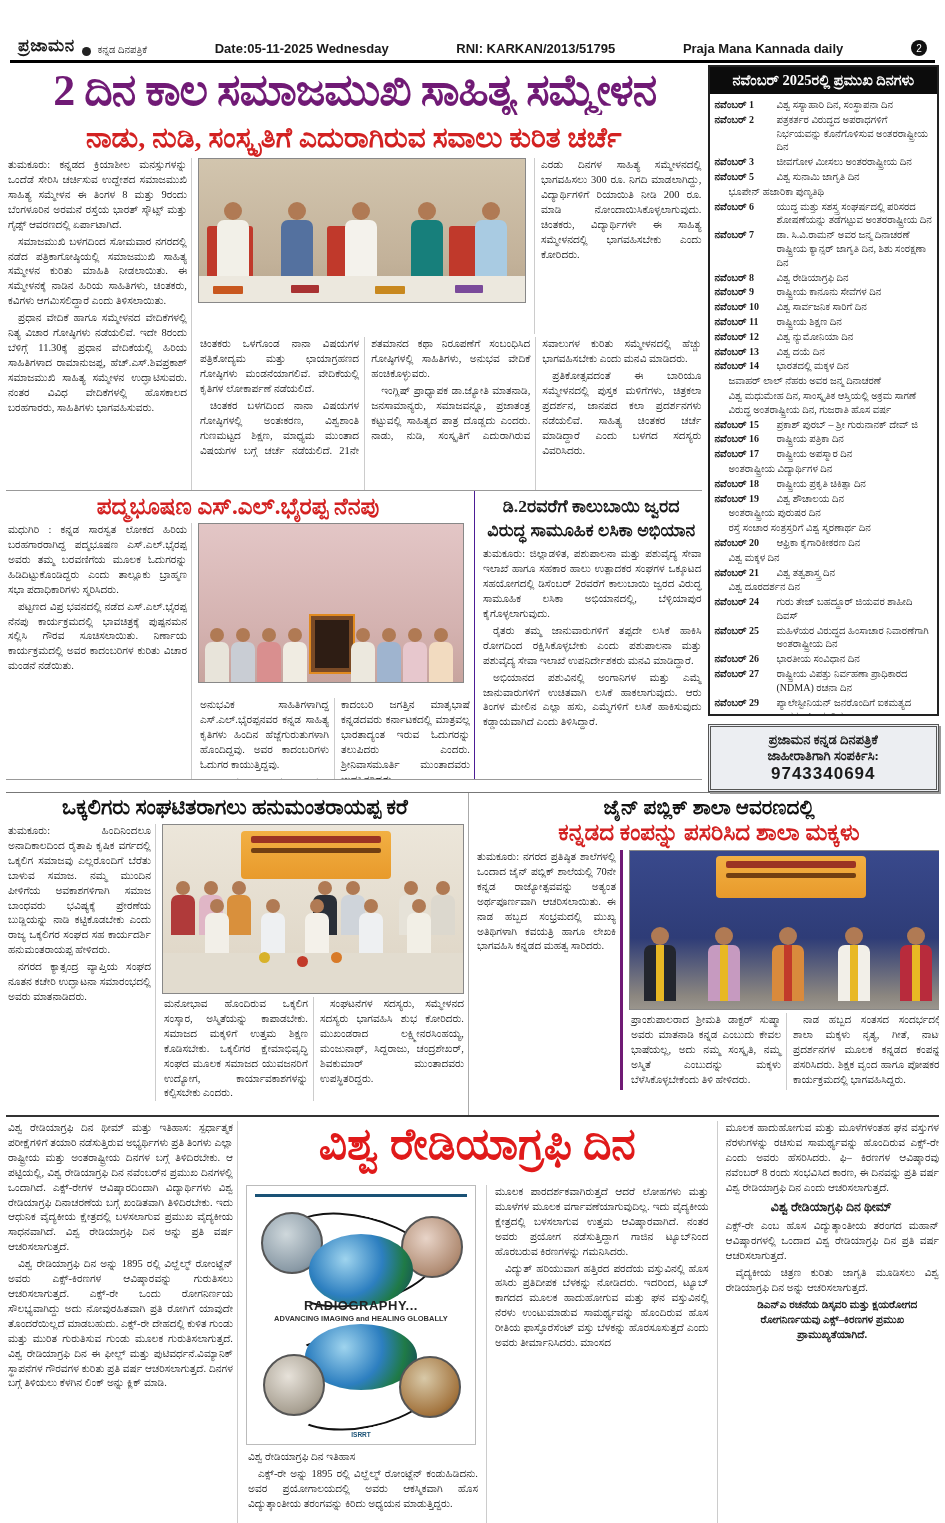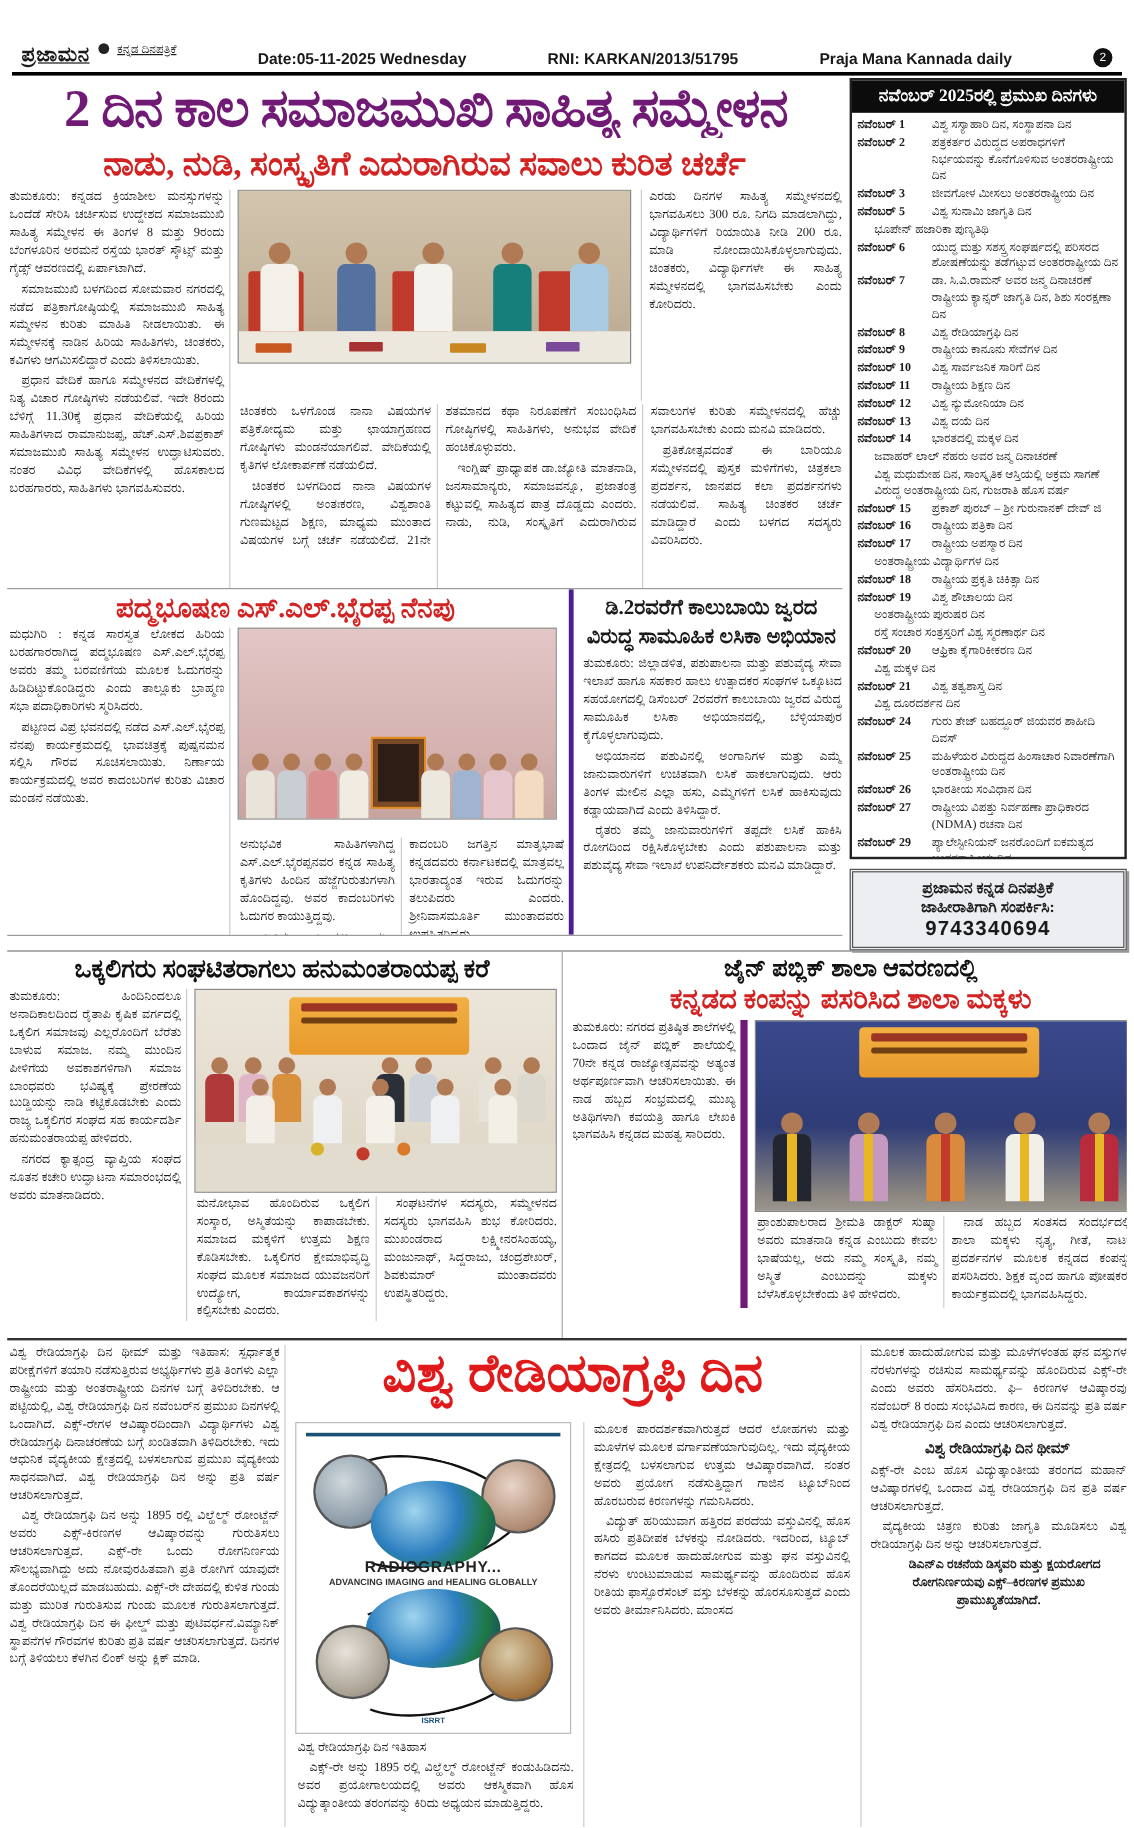--- a/index.html
+++ b/index.html
@@ -1,21 +1,21 @@
 <!DOCTYPE html>
 <html><head>
 <meta charset="utf-8">
 <style>
   html,body{margin:0;padding:0;background:#ffffff;}
   .page{position:relative;width:945px;height:1523px;margin:0 auto;background:#fff;
         font-family:"Liberation Serif","DejaVu Serif",serif;color:#1a1a1a;overflow:hidden;}
   
   .masthead{display:flex;align-items:flex-end;justify-content:space-between;
             margin:36px 10px 0 10px;padding:0 8px 4px 8px;border-bottom:3px solid #000;}
-  .brand{display:flex;align-items:flex-start;gap:6px;text-decoration:underline;}
+  .brand{display:flex;align-items:flex-end;gap:6px;}
   .brand-main{font-size:17px;font-weight:bold;letter-spacing:.5px;}
   .brand-emblem{width:9px;height:9px;border-radius:50%;background:#222;display:inline-block;margin:0 1px;}
   .brand-sub{font-size:10px;}
   .mast-date,.mast-rni,.mast-paper{font-size:13px;font-weight:bold;font-family:"Liberation Sans",sans-serif;}
   .page-badge{width:16px;height:16px;border-radius:50%;background:#111;color:#fff;font-size:10px;
               display:flex;align-items:center;justify-content:center;font-family:"Liberation Sans",sans-serif;}
   
   .top-zone{display:flex;margin:2px 6px 0 6px;}
   .top-left{width:700px;}
   .sidebar{width:233px;margin-left:6px;}
@@ -29,42 +29,42 @@
   .lead-c1{grid-row:1 / span 2;border-right:1px solid #ccc;padding-right:4px;}
   .photo-frame{position:relative;overflow:hidden;border:1px solid #888;}
   .ph1{width:326px;height:143px;background:linear-gradient(#d2c5ae,#c3b29a 70%,#b7a68d);}
   .lead-right{border-left:1px solid #ccc;padding-left:4px;}
   .lead-under{grid-column:2 / span 2;column-count:3;column-gap:10px;column-rule:1px solid #ccc;padding-top:3px;}
   .body-text{font-size:10.5px;line-height:1.42;text-align:justify;}
   .body-text p{margin:0 0 2px 2px;text-indent:10px;}
   .body-text p:first-child{text-indent:0;}
   
   .row2{display:flex;height:288px;overflow:hidden;border-bottom:1px solid #999;}
-  .art-bh{width:464px;border-right:4px solid #4c1d95;padding-right:4px;}
+  .art-bh{width:464px;border-right:1px solid #4c1d95;padding-right:4px;}
   .bh-head{font-size:23px;font-weight:bold;color:#d32222;text-align:center;padding:3px 0;}
   .bh-grid{display:grid;grid-template-columns:186px 1fr;column-gap:6px;}
   .bh-c1{grid-row:1 / span 2;border-right:1px solid #ccc;padding-right:4px;}
   .ph2{width:264px;height:158px;background:linear-gradient(#e3c6c6,#d4b2b0 65%,#c7a49e);}
   .bh-under{column-count:2;column-gap:10px;column-rule:1px solid #ccc;padding-top:15px;}
   .art-vac{flex:1;padding-left:6px;}
   .vac-head{font-size:17.5px;font-weight:bold;text-align:center;line-height:1.35;padding:4px 0 5px 0;}
   
   .middle-zone{display:flex;height:322px;overflow:hidden;border-bottom:2px solid #333;margin:0 6px;}
   .art-ky{width:462px;border-right:1px solid #aaa;padding-right:4px;}
   .ky-head{font-size:25px;font-weight:bold;color:#d32222;text-align:center;line-height:1.15;padding-top:4px;}
   .ky-sub{font-size:21px;font-weight:bold;color:#111;text-align:center;padding:2px 0 4px 0;}
   .ky-grid{display:grid;grid-template-columns:150px 1fr;column-gap:6px;}
   .ky-c1{grid-row:1 / span 2;border-right:1px solid #ccc;padding-right:4px;}
   .ph3{width:300px;height:168px;background:linear-gradient(#ece6da,#ddd4c4);}
   .ky-under{column-count:2;column-gap:10px;column-rule:1px solid #ccc;padding-top:3px;}
   .art-jain{flex:1;padding-left:6px;}
   .jain-head-b{font-size:20px;font-weight:bold;color:#111;text-align:center;padding-top:3px;}
   .jain-head-r{font-size:23px;font-weight:bold;color:#d32222;text-align:center;padding:1px 0 4px 0;}
   .jain-grid{display:grid;grid-template-columns:148px 1fr;column-gap:6px;}
-  .jain-c1{grid-row:1 / span 2;border-right:6px solid #701a75;padding-right:4px;}
+  .jain-c1{grid-row:1 / span 2;border-right:3px solid #701a75;padding-right:4px;}
   .ph4{width:312px;height:158px;background:linear-gradient(#39498c,#2e3c77 55%,#8c8780 92%,#9a958d);}
   .jain-under{column-count:2;column-gap:10px;column-rule:1px solid #ccc;padding-top:3px;}
   
   .nov-box{border:2px solid #222;background:#fff;}
   .nov-title{background:#0c0c0c;color:#fff;font-size:14.5px;font-weight:bold;text-align:center;padding:5px 2px;}
   .nov-list{padding:4px 5px;height:612px;overflow:hidden;font-size:10px;line-height:1.38;}
   .nov-entry{display:flex;margin-bottom:1px;}
   .nov-day{flex:0 0 62px;font-weight:bold;}
   .nov-cont{padding-left:14px;}
   .ad-box{margin-top:8px;border:3px double #555;background:#eceef2;text-align:center;padding:5px 4px;
@@ -202,22 +202,22 @@
               </div>
           </div>
         </div>
         <div class="art-vac">
           <div class="vac-head">
             <div>ಡಿ.2ರವರೆಗೆ ಕಾಲುಬಾಯಿ ಜ್ವರದ</div>
             <div>ವಿರುದ್ಧ ಸಾಮೂಹಿಕ ಲಸಿಕಾ ಅಭಿಯಾನ</div>
           </div>
           <div class="body-text">
               <p>ತುಮಕೂರು: ಜಿಲ್ಲಾಡಳಿತ, ಪಶುಪಾಲನಾ ಮತ್ತು ಪಶುವೈದ್ಯ ಸೇವಾ ಇಲಾಖೆ ಹಾಗೂ ಸಹಕಾರ ಹಾಲು ಉತ್ಪಾದಕರ ಸಂಘಗಳ ಒಕ್ಕೂಟದ ಸಹಯೋಗದಲ್ಲಿ ಡಿಸೆಂಬರ್ 2ರವರೆಗೆ ಕಾಲುಬಾಯಿ ಜ್ವರದ ವಿರುದ್ಧ ಸಾಮೂಹಿಕ ಲಸಿಕಾ ಅಭಿಯಾನದಲ್ಲಿ, ಬೆಳ್ಳಿಯಾಪುರ ಕೈಗೊಳ್ಳಲಾಗುವುದು.</p>
+              <p>ರೈತರು ತಮ್ಮ ಜಾನುವಾರುಗಳಿಗೆ ತಪ್ಪದೇ ಲಸಿಕೆ ಹಾಕಿಸಿ ರೋಗದಿಂದ ರಕ್ಷಿಸಿಕೊಳ್ಳಬೇಕು ಎಂದು ಪಶುಪಾಲನಾ ಮತ್ತು ಪಶುವೈದ್ಯ ಸೇವಾ ಇಲಾಖೆ ಉಪನಿರ್ದೇಶಕರು ಮನವಿ ಮಾಡಿದ್ದಾರೆ.</p>
               <p>ಅಭಿಯಾನದ ಪಶುವಿನಲ್ಲಿ ಅಂಗಾನಿಗಳ ಮತ್ತು ಎಮ್ಮೆ ಜಾನುವಾರುಗಳಿಗೆ ಉಚಿತವಾಗಿ ಲಸಿಕೆ ಹಾಕಲಾಗುವುದು. ಆರು ತಿಂಗಳ ಮೇಲಿನ ಎಲ್ಲಾ ಹಸು, ಎಮ್ಮೆಗಳಿಗೆ ಲಸಿಕೆ ಹಾಕಿಸುವುದು ಕಡ್ಡಾಯವಾಗಿದೆ ಎಂದು ತಿಳಿಸಿದ್ದಾರೆ.</p>
-              <p>ರೈತರು ತಮ್ಮ ಜಾನುವಾರುಗಳಿಗೆ ತಪ್ಪದೇ ಲಸಿಕೆ ಹಾಕಿಸಿ ರೋಗದಿಂದ ರಕ್ಷಿಸಿಕೊಳ್ಳಬೇಕು ಎಂದು ಪಶುಪಾಲನಾ ಮತ್ತು ಪಶುವೈದ್ಯ ಸೇವಾ ಇಲಾಖೆ ಉಪನಿರ್ದೇಶಕರು ಮನವಿ ಮಾಡಿದ್ದಾರೆ.</p>
             </div>
         </div>
       </div>
     </div>
 
     <div class="sidebar">
       <div class="nov-box">
         <div class="nov-title">ನವೆಂಬರ್ 2025ರಲ್ಲಿ ಪ್ರಮುಖ ದಿನಗಳು</div>
         <div class="nov-list" id="nov-list">
             <div class="nov-entry">

